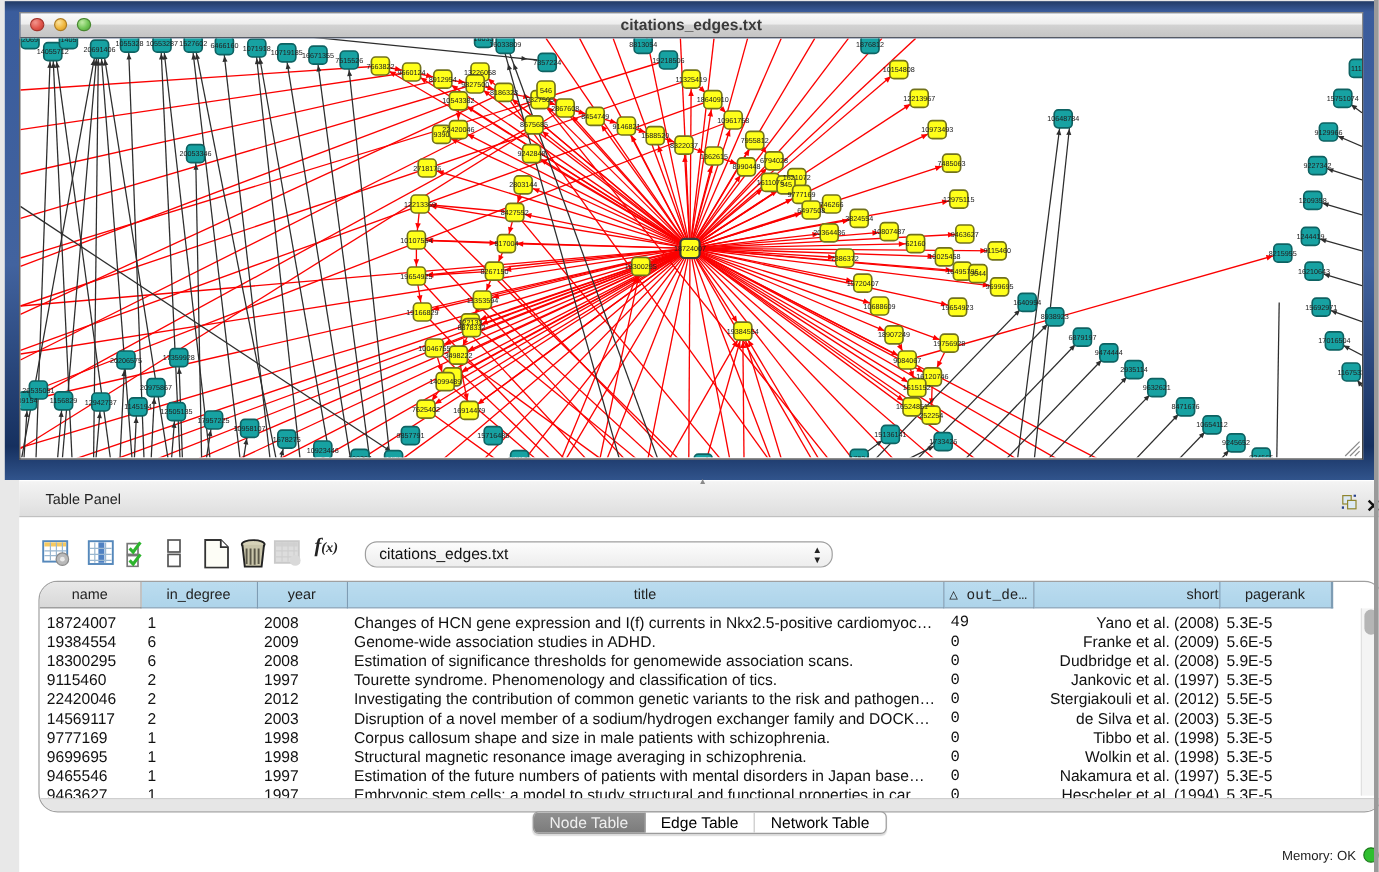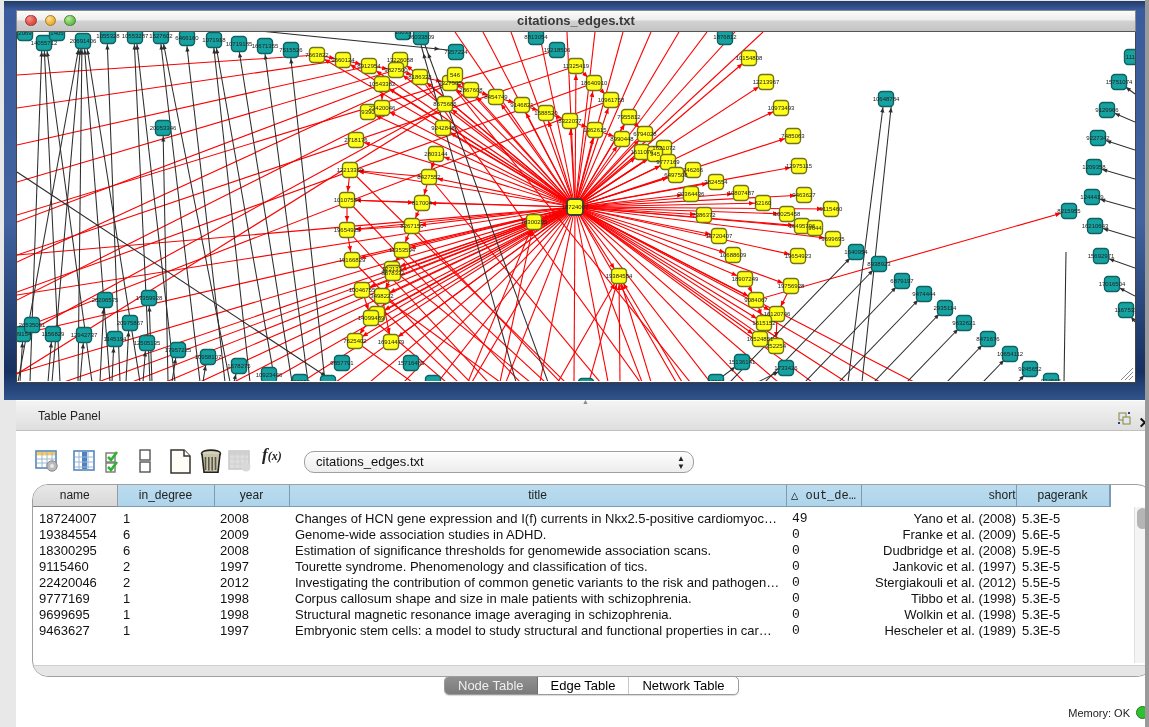--- a/index.html
+++ b/index.html
@@ -926,46 +926,66 @@
               <td class="c0">22420046</td>
               <td class="c1">2</td>
               <td class="c2">2012</td>
               <td class="c3">Investigating the contribution of common genetic variants to the risk and pathogen…</td>
               <td class="c4">0</td>
               <td class="c5">Stergiakouli et al. (2012)</td>
               <td class="c6">5.5E-5</td>
               <td class="c7"></td>
             </tr>
 <tr>
+              <td class="c0">14569117</td>
+              <td class="c1">2</td>
+              <td class="c2">2003</td>
+              <td class="c3">Disruption of a novel member of a sodium/hydrogen exchanger family and DOCK…</td>
+              <td class="c4">0</td>
+              <td class="c5">de Silva et al. (2003)</td>
+              <td class="c6">5.3E-5</td>
+              <td class="c7"></td>
+            </tr>
+<tr>
               <td class="c0">9777169</td>
               <td class="c1">1</td>
               <td class="c2">1998</td>
               <td class="c3">Corpus callosum shape and size in male patients with schizophrenia.</td>
               <td class="c4">0</td>
               <td class="c5">Tibbo et al. (1998)</td>
               <td class="c6">5.3E-5</td>
               <td class="c7"></td>
             </tr>
 <tr>
               <td class="c0">9699695</td>
               <td class="c1">1</td>
               <td class="c2">1998</td>
               <td class="c3">Structural magnetic resonance image averaging in schizophrenia.</td>
               <td class="c4">0</td>
               <td class="c5">Wolkin et al. (1998)</td>
               <td class="c6">5.3E-5</td>
               <td class="c7"></td>
             </tr>
 <tr>
+              <td class="c0">9465546</td>
+              <td class="c1">1</td>
+              <td class="c2">1997</td>
+              <td class="c3">Estimation of the future numbers of patients with mental disorders in Japan base…</td>
+              <td class="c4">0</td>
+              <td class="c5">Nakamura et al. (1997)</td>
+              <td class="c6">5.3E-5</td>
+              <td class="c7"></td>
+            </tr>
+<tr>
               <td class="c0">9463627</td>
               <td class="c1">1</td>
               <td class="c2">1997</td>
               <td class="c3">Embryonic stem cells: a model to study structural and functional properties in car…</td>
               <td class="c4">0</td>
-              <td class="c5">Hescheler et al. (1989)</td>
+              <td class="c5">Hescheler et al. (1994)</td>
               <td class="c6">5.3E-5</td>
               <td class="c7"></td>
             </tr>
     </tbody>
         </table>
     <div id="vsb">
           <div class="th"></div>
         </div>
     <div id="tfoot"></div>
   </div>

